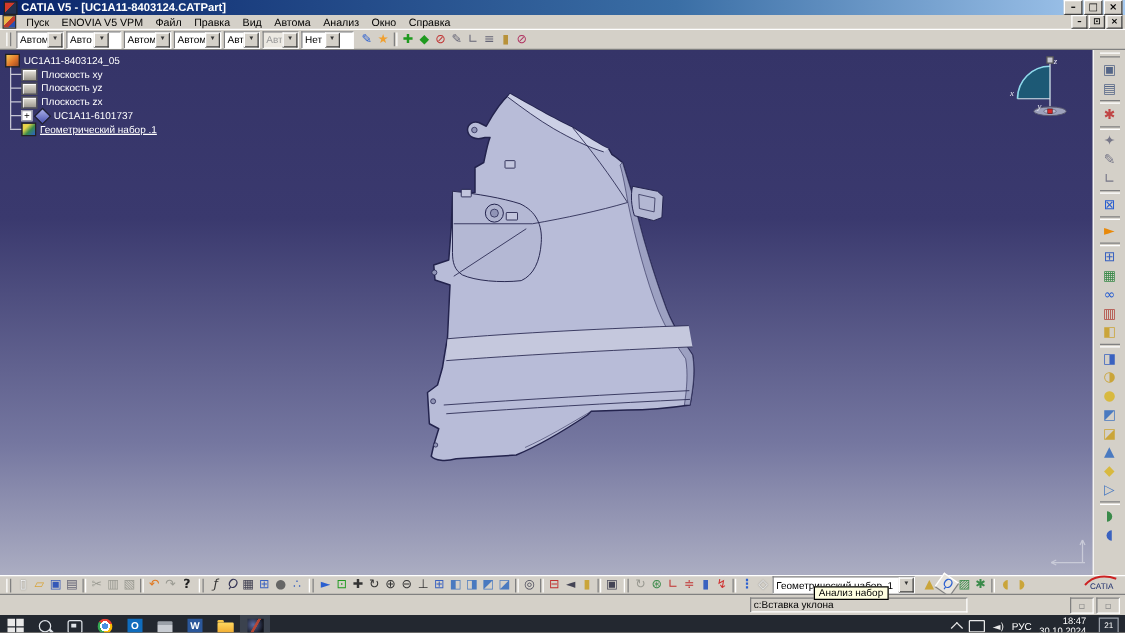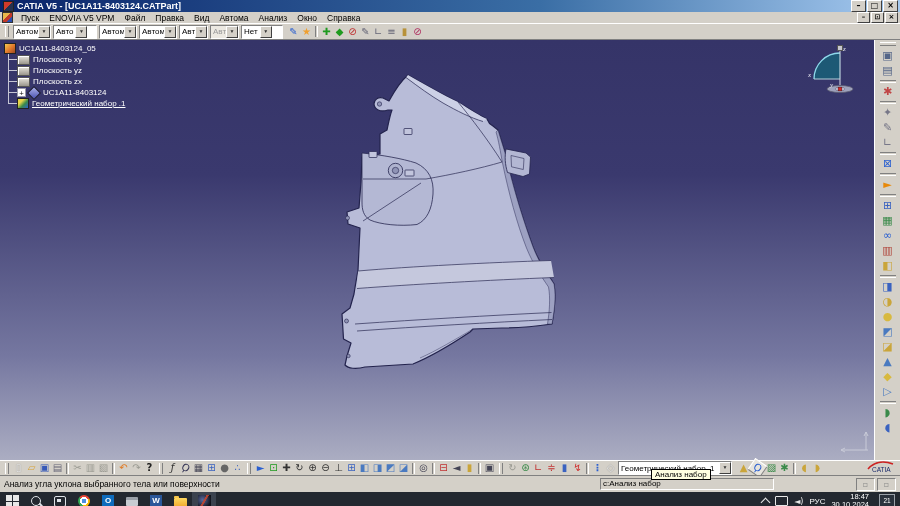--- a/index.html
+++ b/index.html
@@ -240,21 +240,21 @@
 
             <div class="trow child">
 
               <i class="tico ti-plane"></i>
               <span class="tlab">Плоскость zx</span>
             </div>
 
             <div class="trow child">
               <span class="tmark">+</span>
               <i class="tico ti-body"></i>
-              <span class="tlab">UC1A11-8403124</span>
+              <span class="tlab">UC1A11-6101737</span>
             </div>
 
             <div class="trow child sel">
 
               <i class="tico ti-geo"></i>
               <span class="tlab">Геометрический набор .1</span>
             </div>
           </div>
       </div>
 
@@ -433,22 +433,21 @@
       </span>
     <span class="blogo">
       <svg width="32" height="13" viewBox="0 0 32 13">
         <path d="M4,9 C11,1 21,1 29,4" stroke="#cc2222" fill="none" stroke-width="1.6"></path>
         <text x="8" y="12" font-size="6.5" fill="#1a2a6a" font-family="Liberation Sans, sans-serif">CATIA</text>
       </svg>
     </span>
   </div>
 
   <div class="statusbar">
-    <span class="smsg">Анализ угла уклона выбранного тела или поверхности</span>
-    <span class="cmd">c:Анализ набор</span>
+    <span class="cmd">c:Вставка уклона</span>
     <span class="sboxes">
 
     <span class="sbox">▫</span>
         <span class="sbox">▫</span>
       </span>
   </div>
 
   <div class="tooltip">Анализ набор</div>
 
   <div class="taskbar">

